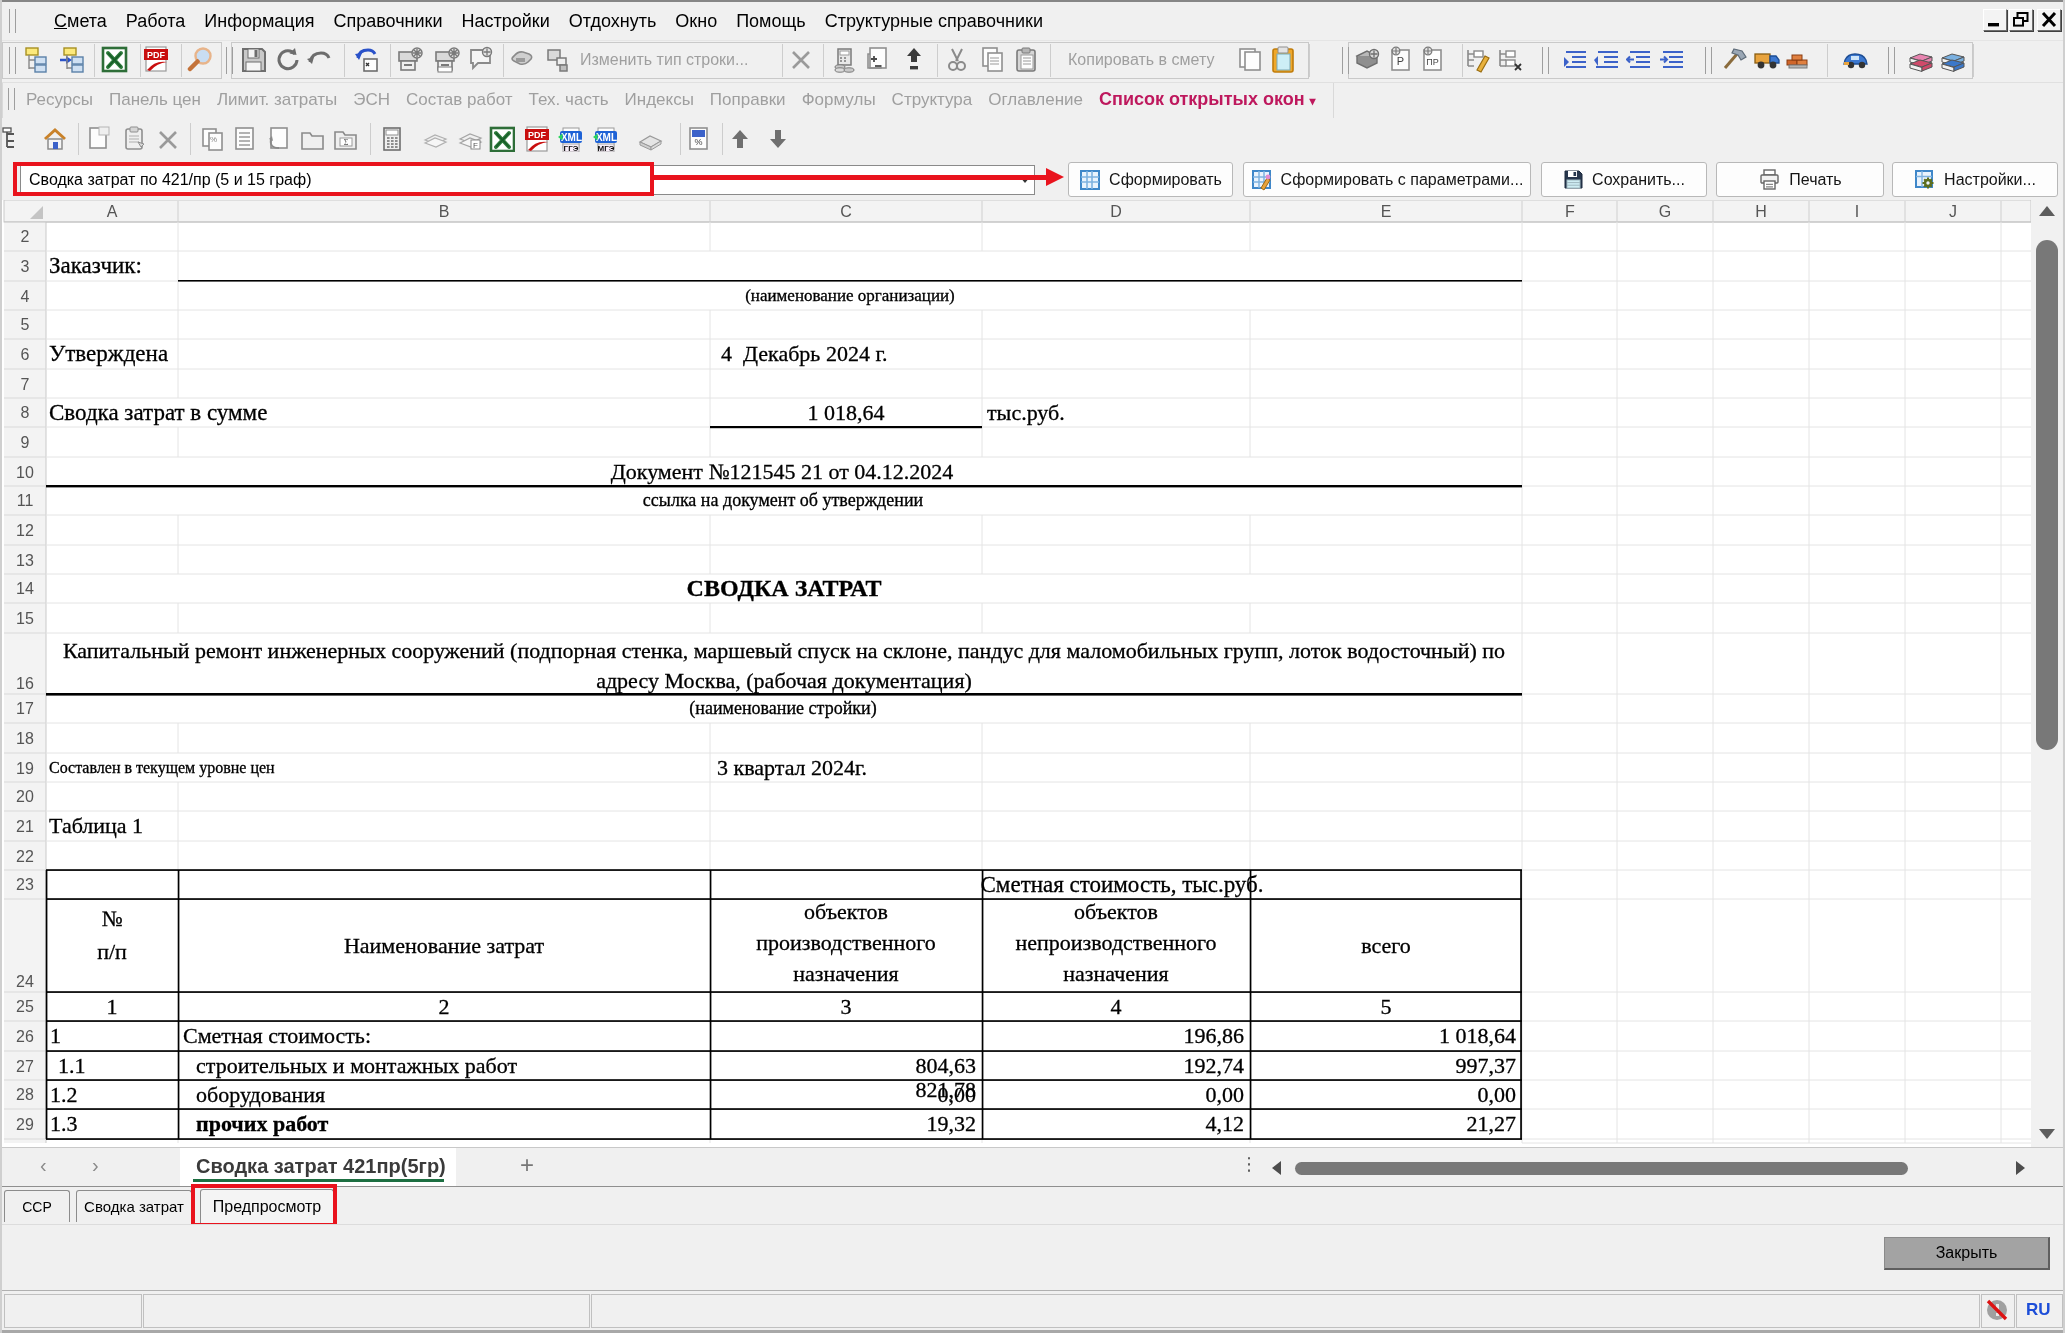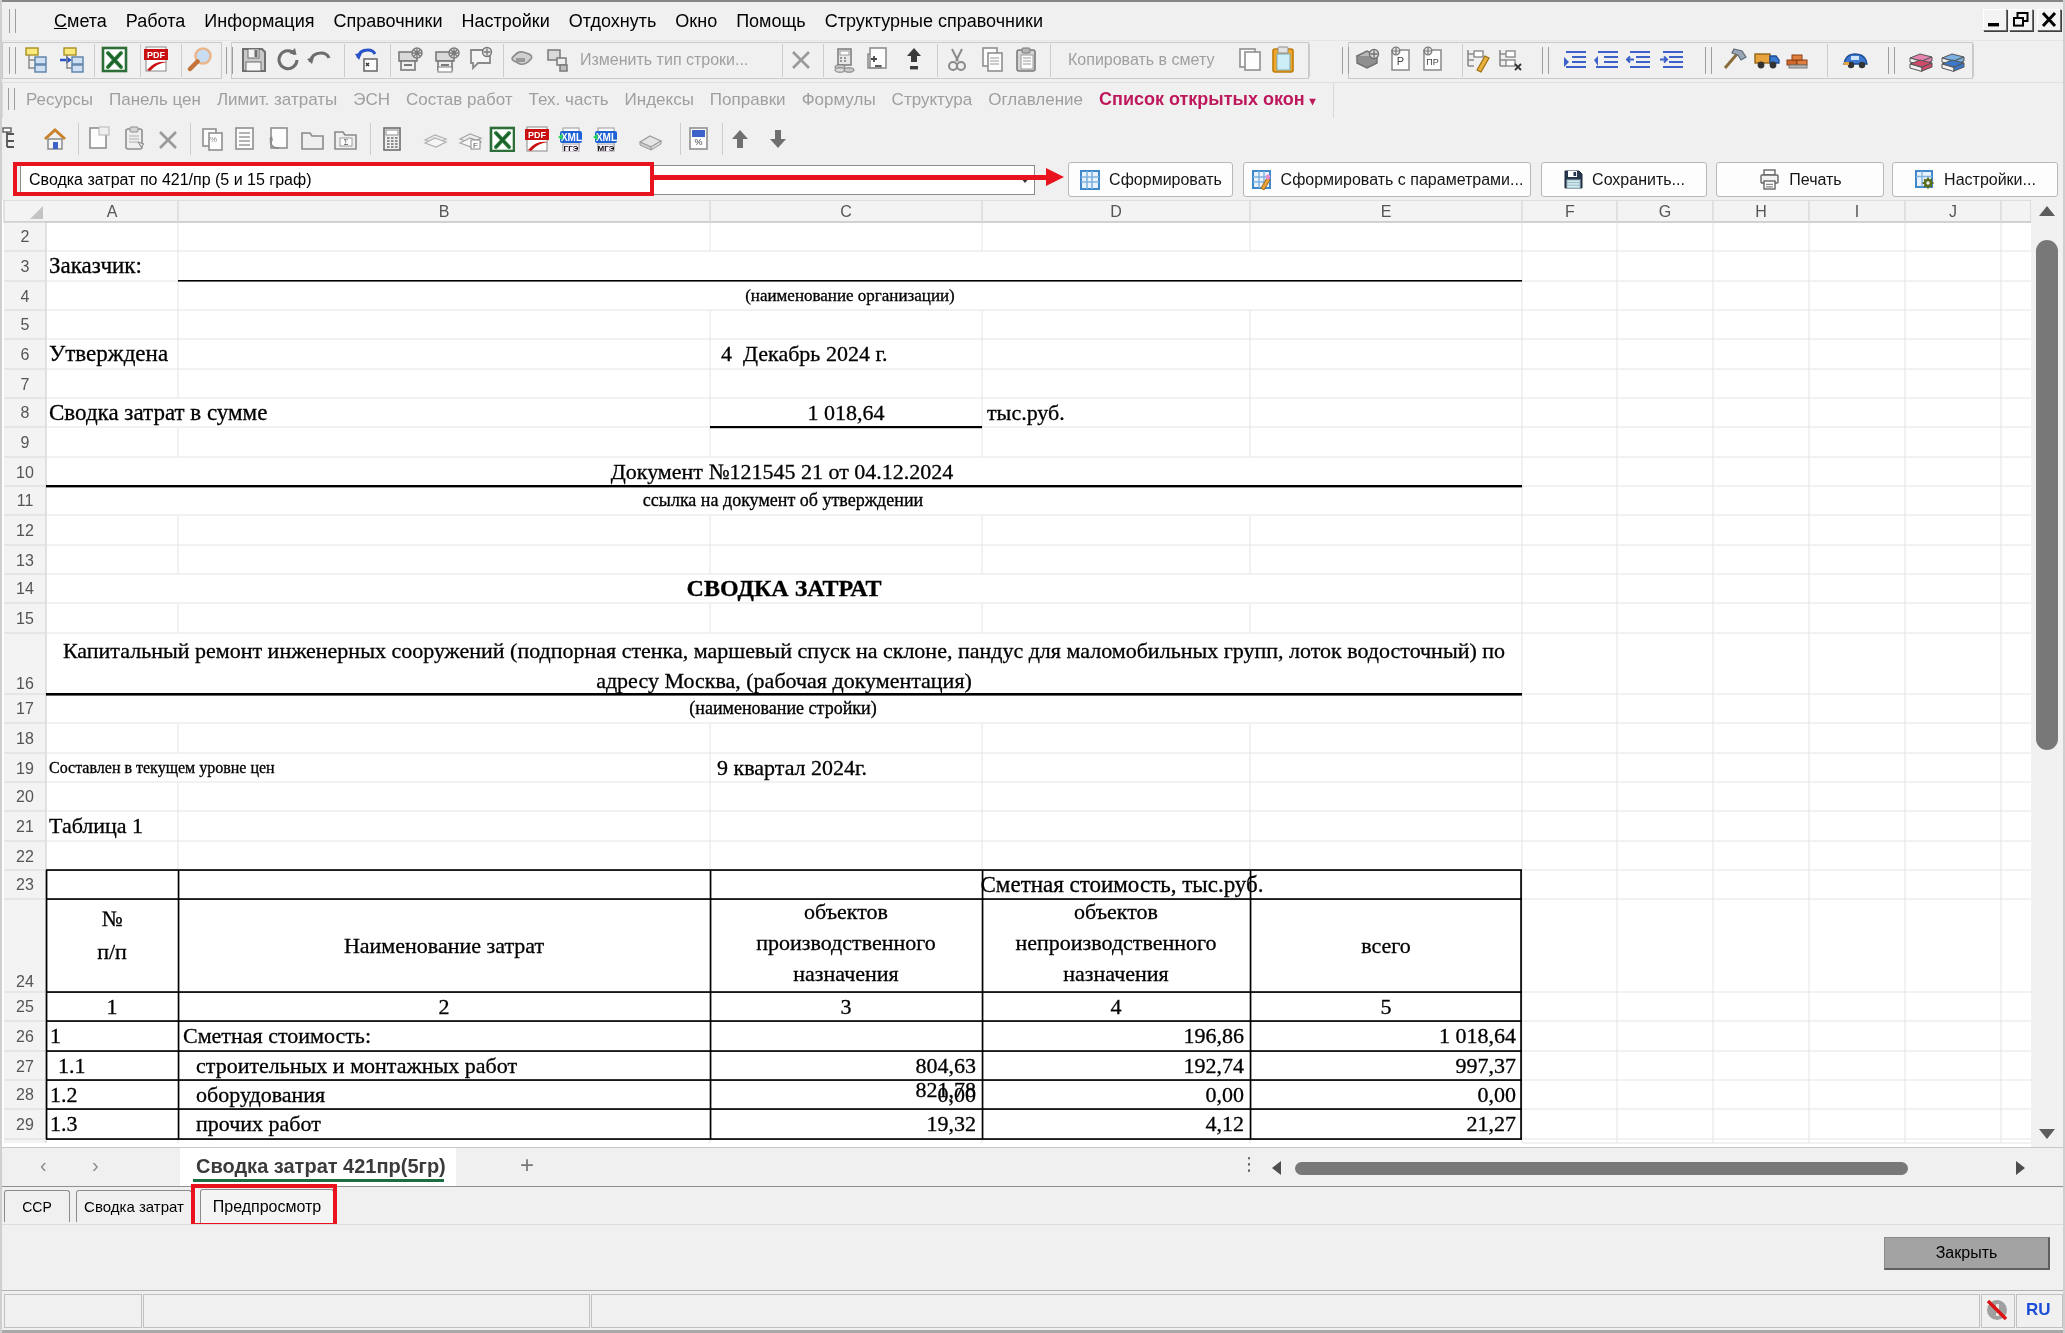--- a/index.html
+++ b/index.html
@@ -619,21 +619,21 @@
 <div class="a ser" style="left:721px;top:339px;height:30px;line-height:30px;font-size:22px;font-weight:normal;white-space:nowrap;">4&nbsp;&nbsp;Декабрь 2024 г.</div>
 <div class="a ser" style="left:49px;top:398px;height:29px;line-height:29px;font-size:23px;font-weight:normal;white-space:nowrap;">Сводка затрат в сумме</div>
 <div class="a ser" style="left:846px;transform:translateX(-50%);top:398px;height:29px;line-height:29px;font-size:22px;font-weight:normal;white-space:nowrap;">1 018,64</div>
 <div class="a ser" style="left:987px;top:398px;height:29px;line-height:29px;font-size:22px;font-weight:normal;white-space:nowrap;">тыс.руб.</div>
 <div class="a ser" style="left:782px;transform:translateX(-50%);top:457px;height:29px;line-height:29px;font-size:22px;font-weight:normal;white-space:nowrap;">Документ №121545 21 от 04.12.2024</div>
 <div class="a ser" style="left:783px;transform:translateX(-50%);top:486px;height:29px;line-height:29px;font-size:18px;font-weight:normal;white-space:nowrap;">ссылка на документ об утверждении</div>
 <div class="a ser" style="left:784px;transform:translateX(-50%);top:574px;height:29px;line-height:29px;font-size:24px;font-weight:bold;white-space:nowrap;">СВОДКА ЗАТРАТ</div>
 <div class="a ser" style="left:784px;top:636px;transform:translateX(-50%);text-align:center;font-size:22px;line-height:30px;white-space:nowrap;">Капитальный ремонт инженерных сооружений (подпорная стенка, маршевый спуск на склоне, пандус для маломобильных групп, лоток водосточный) по<br>адресу Москва, (рабочая документация)</div>
 <div class="a ser" style="left:783px;transform:translateX(-50%);top:694px;height:29px;line-height:29px;font-size:18px;font-weight:normal;white-space:nowrap;">(наименование стройки)</div>
 <div class="a ser" style="left:49px;top:753px;height:29px;line-height:29px;font-size:16px;font-weight:normal;white-space:nowrap;">Составлен в текущем уровне цен</div>
-<div class="a ser" style="left:717px;top:753px;height:29px;line-height:29px;font-size:22px;font-weight:normal;white-space:nowrap;">9 квартал 2024г.</div>
+<div class="a ser" style="left:717px;top:753px;height:29px;line-height:29px;font-size:22px;font-weight:normal;white-space:nowrap;">3 квартал 2024г.</div>
 <div class="a ser" style="left:49px;top:811px;height:30px;line-height:30px;font-size:22px;font-weight:normal;white-space:nowrap;">Таблица 1</div>
 <div class="a ser" style="left:1122px;transform:translateX(-50%);top:870px;height:32px;line-height:29px;font-size:23px;font-weight:normal;white-space:nowrap;">Сметная стоимость, тыс.руб.</div>
 <div class="a ser" style="left:112px;top:902px;transform:translateX(-50%);text-align:center;font-size:22px;line-height:33px;">№<br>п/п</div>
 <div class="a ser" style="left:444px;top:899px;transform:translateX(-50%);height:93px;line-height:93px;font-size:22px;white-space:nowrap;">Наименование затрат</div>
 <div class="a ser" style="left:846px;top:896px;transform:translateX(-50%);text-align:center;font-size:22px;line-height:31px;">объектов<br>производственного<br>назначения</div>
 <div class="a ser" style="left:1116px;top:896px;transform:translateX(-50%);text-align:center;font-size:22px;line-height:31px;">объектов<br>непроизводственного<br>назначения</div>
 <div class="a ser" style="left:1386px;top:899px;transform:translateX(-50%);height:93px;line-height:93px;font-size:22px;">всего</div>
 <div class="a ser" style="left:112px;transform:translateX(-50%);top:992px;height:29px;line-height:29px;font-size:22px;font-weight:normal;white-space:nowrap;">1</div>
 <div class="a ser" style="left:444px;transform:translateX(-50%);top:992px;height:29px;line-height:29px;font-size:22px;font-weight:normal;white-space:nowrap;">2</div>
 <div class="a ser" style="left:846px;transform:translateX(-50%);top:992px;height:29px;line-height:29px;font-size:22px;font-weight:normal;white-space:nowrap;">3</div>
@@ -648,21 +648,21 @@
 <div class="a ser" style="left:196px;top:1051px;height:29px;line-height:29px;font-size:22px;font-weight:normal;white-space:nowrap;">строительных и монтажных работ</div>
 <div class="a ser" style="left:976px;transform:translateX(-100%);top:1051px;height:29px;line-height:29px;font-size:22px;font-weight:normal;white-space:nowrap;">804,63</div>
 <div class="a ser" style="left:1244px;transform:translateX(-100%);top:1051px;height:29px;line-height:29px;font-size:22px;font-weight:normal;white-space:nowrap;">192,74</div>
 <div class="a ser" style="left:1516px;transform:translateX(-100%);top:1051px;height:29px;line-height:29px;font-size:22px;font-weight:normal;white-space:nowrap;">997,37</div>
 <div class="a ser" style="left:50px;top:1080px;height:29px;line-height:29px;font-size:22px;font-weight:normal;white-space:nowrap;">1.2</div>
 <div class="a ser" style="left:196px;top:1080px;height:29px;line-height:29px;font-size:22px;font-weight:normal;white-space:nowrap;">оборудования</div>
 <div class="a ser" style="left:976px;transform:translateX(-100%);top:1080px;height:29px;line-height:29px;font-size:22px;font-weight:normal;white-space:nowrap;">0,00</div>
 <div class="a ser" style="left:1244px;transform:translateX(-100%);top:1080px;height:29px;line-height:29px;font-size:22px;font-weight:normal;white-space:nowrap;">0,00</div>
 <div class="a ser" style="left:1516px;transform:translateX(-100%);top:1080px;height:29px;line-height:29px;font-size:22px;font-weight:normal;white-space:nowrap;">0,00</div>
 <div class="a ser" style="left:50px;top:1109px;height:30px;line-height:30px;font-size:22px;font-weight:normal;white-space:nowrap;">1.3</div>
-<div class="a ser" style="left:196px;top:1109px;height:30px;line-height:30px;font-size:22px;font-weight:normal;white-space:nowrap;">прочих работ</div>
+<div class="a ser" style="left:196px;top:1109px;height:30px;line-height:30px;font-size:22px;font-weight:bold;white-space:nowrap;">прочих работ</div>
 <div class="a ser" style="left:976px;transform:translateX(-100%);top:1109px;height:30px;line-height:30px;font-size:22px;font-weight:normal;white-space:nowrap;">19,32</div>
 <div class="a ser" style="left:1244px;transform:translateX(-100%);top:1109px;height:30px;line-height:30px;font-size:22px;font-weight:normal;white-space:nowrap;">4,12</div>
 <div class="a ser" style="left:1516px;transform:translateX(-100%);top:1109px;height:30px;line-height:30px;font-size:22px;font-weight:normal;white-space:nowrap;">21,27</div>
 
 <div class="a" style="left:2031px;top:200px;width:31px;height:947px;background:#f1f1f1;"></div>
 <div class="a" style="left:2036px;top:240px;width:22px;height:510px;background:#787878;border-radius:11px;"></div>
 <div class="a" style="left:2039px;top:206px;width:0;height:0;border-left:8px solid transparent;border-right:8px solid transparent;border-bottom:10px solid #5d5d5d;"></div>
 <div class="a" style="left:2039px;top:1129px;width:0;height:0;border-left:8px solid transparent;border-right:8px solid transparent;border-top:10px solid #5d5d5d;"></div>
 
 <div class="a" style="left:40px;top:1154px;font-size:20px;color:#8a8a8a;">‹</div>

